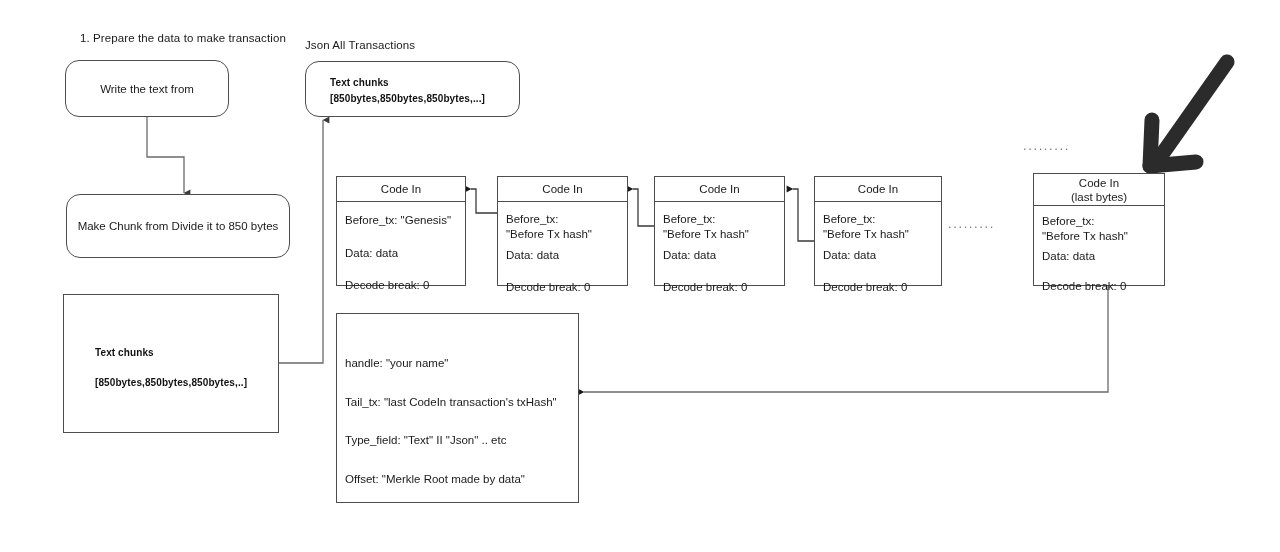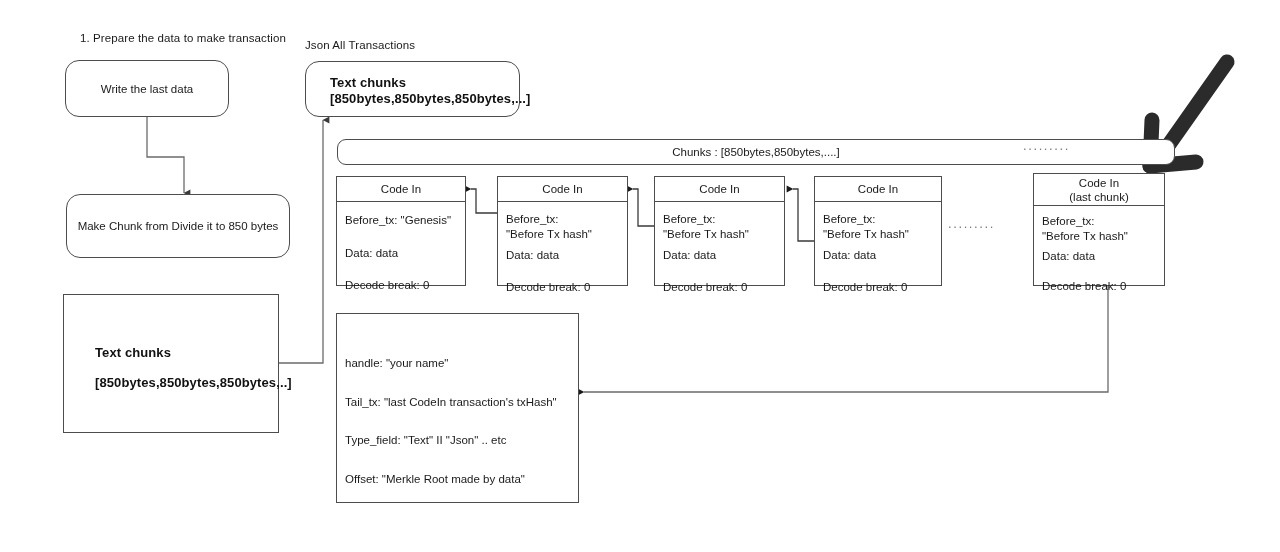--- a/index.html
+++ b/index.html
@@ -50,21 +50,21 @@
     top: 50%;
     transform: translateY(-50%);
     text-align: center;
     font-size: 11.5px;
     color: #1a1a1a;
     padding: 0 8px;
     box-sizing: border-box;
   }
   .bold-block {
     position: absolute;
-    font-size: 13px;
+    font-size: 10px;
     font-weight: bold;
     color: #111111;
     line-height: 16px;
     letter-spacing: 0.1px;
   }
   .bar-text {
     position: absolute;
     left: 0;
     right: 0;
     top: 50%;
@@ -162,40 +162,37 @@
       <path d="M1227,62 L1158,160" stroke="#2b2b2b" stroke-width="15" stroke-linecap="round" fill="none"></path>
       <path d="M1150,166 L1152,120" stroke="#2b2b2b" stroke-width="15" stroke-linecap="round" fill="none"></path>
       <path d="M1150,166 L1196,162" stroke="#2b2b2b" stroke-width="15" stroke-linecap="round" fill="none"></path>
     </g>
   </svg>
 
   <div class="label-title" style="left:66px; top:32px;margin-left:14px;">1. Prepare the data to make transaction</div>
   <div class="label-title" style="left:305px; top:39px;">Json All Transactions</div>
 
   <div class="node rounded" style="left:65px; top:60px; width:164px; height:57px;">
-    <div class="centered-text">Write the last data</div>
+    <div class="centered-text">Write the text from</div>
   </div>
 
   <div class="node rounded" style="left:66px; top:194px; width:224px; height:64px;">
     <div class="centered-text">Make Chunk from Divide it to 850 bytes</div>
   </div>
 
   <div class="node" style="left:63px; top:294px; width:216px; height:139px;">
     <div class="bold-block" style="left:31px; top:50px;">Text chunks</div>
     <div class="bold-block" style="left:31px; top:80px;">[850bytes,850bytes,850bytes,..]</div>
   </div>
 
   <div class="node rounded" style="left:305px; top:61px; width:215px; height:56px;">
     <div class="bold-block" style="left:24px; top:13px;">Text chunks</div>
     <div class="bold-block" style="left:24px; top:29px;">[850bytes,850bytes,850bytes,...]</div>
   </div>
 
-  <div class="node rounded" style="left:337px; top:139px; width:838px; height:26px; border-radius:9px;">
-    <div class="bar-text">Chunks : [850bytes,850bytes,....]</div>
-  </div>
   <div class="ellipsis-dots" style="left:1023px; top:138px;">.........</div>
 
   <div class="node" style="left:336px; top:176px; width:130px; height:110px;">
     <div class="card-header" style="height:25px;">
       <span>Code In</span>
     </div>
     <div class="card-body" style="top:25px; height:85px;">
       <div class="row" style="margin-top:4px;">Before_tx: "Genesis"</div>
       <div class="row" style="margin-top:18px;">Data: data</div>
       <div class="row" style="margin-top:18px;">Decode break: 0</div>
@@ -236,21 +233,21 @@
       <div class="row" style="margin-top:7px;">Data: data</div>
       <div class="row" style="margin-top:17px;">Decode break: 0</div>
     </div>
   </div>
 
   <div class="ellipsis-dots" style="left:948px; top:216px;">.........</div>
 
   <div class="node" style="left:1033px; top:173px; width:132px; height:113px;">
     <div class="card-header" style="height:32px;">
       <span>Code In</span>
-      <span>(last chunk)</span>
+      <span>(last bytes)</span>
     </div>
     <div class="card-body" style="top:32px; height:81px;">
       <div class="row" style="margin-top:1px;">Before_tx:
 "Before Tx hash"</div>
       <div class="row" style="margin-top:6px;">Data: data</div>
       <div class="row" style="margin-top:15px;">Decode break: 0</div>
     </div>
   </div>
 
   <div class="node" style="left:336px; top:313px; width:243px; height:190px;">

